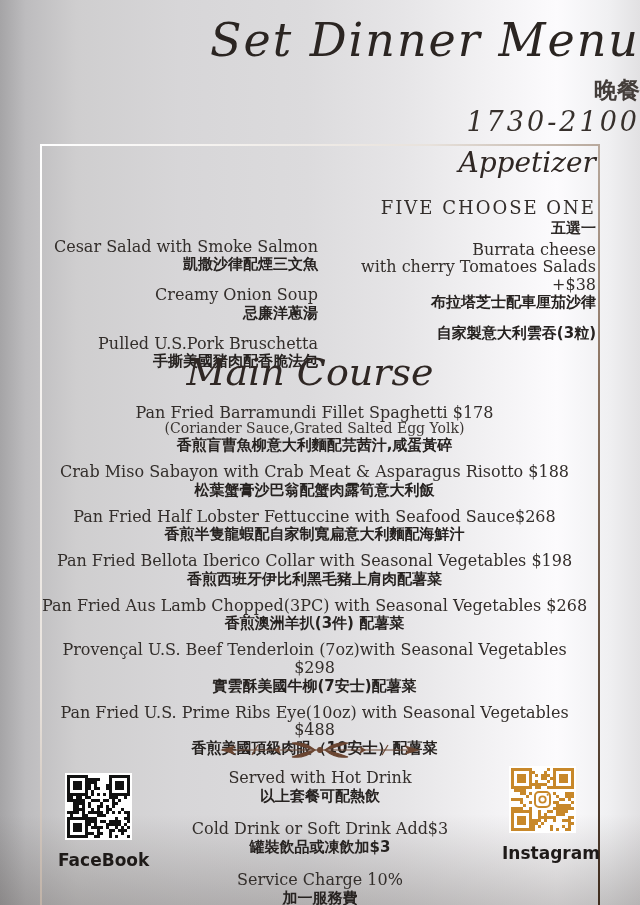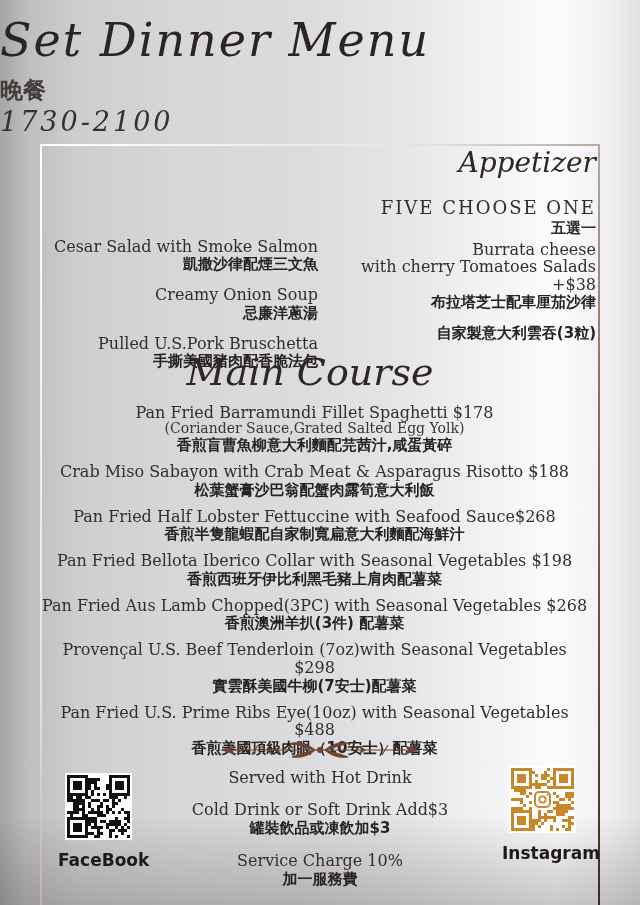--- a/index.html
+++ b/index.html
@@ -3,21 +3,21 @@
 <meta charset="utf-8">
 <style>
   html,body{margin:0;padding:0;}
   body{width:640px;height:905px;overflow:hidden;font-family:"DejaVu Serif",serif;}
   .page{position:relative;width:640px;height:905px;overflow:hidden;color:#2e2a28;
     background:
       linear-gradient(180deg, rgba(0,0,0,0) 90%, rgba(70,64,60,.28) 100%),
       linear-gradient(90deg,#a5a4a6 0%,#bdbcbe 4%,#cfcecf 12%,#d7d6d8 28%,#dcdbdd 48%,#e6e5e7 63%,#f2f1f3 76%,#fcfbfd 87%,#f0f0f2 95%,#e2e1e3 100%);}
 
   
-  .header{position:absolute;top:14px;left:0;width:100%;text-align:left;}
+  .header{position:absolute;top:14px;left:0;width:100%;text-align:right;}
   .title{font-style:italic;font-size:46px;line-height:1.15;color:#2b2522;letter-spacing:2px;font-weight:500;}
   .sub-zh{font-size:23px;font-weight:700;color:#433d3a;font-family:"DejaVu Sans",sans-serif;margin-top:8px;}
   .hours{font-style:italic;font-size:27px;color:#37302c;letter-spacing:3px;margin-top:0px;}
 
   
   .frame{position:absolute;left:40px;top:144px;width:556px;height:790px;
     border:2px solid;border-bottom:none;
     border-image:linear-gradient(125deg,#ffffff 0%,#e8e2dc 35%,#8a7260 65%,#3a281a 100%) 1;
     pointer-events:none;}
 
@@ -172,20 +172,21 @@
         <path d="M105,10 C112,4 120,2 128,3 C120,6 112,8 105,10 C112,12 120,14 128,17 C120,18 112,16 105,10 Z"></path>
         <circle cx="100" cy="10" r="2.4"></circle>
       </g>
     </svg>
   </div>
 
   <div class="notes">
 
       <div class="note">
         <div class="en">Served with Hot Drink</div>
+        <div class="zh">以上套餐可配熱飲</div>
       </div>
 
       <div class="note">
         <div class="en">Cold Drink or Soft Drink Add$3</div>
         <div class="zh">罐裝飲品或凍飲加$3</div>
       </div>
 
       <div class="note">
         <div class="en">Service Charge 10%</div>
         <div class="zh">加一服務費</div>

